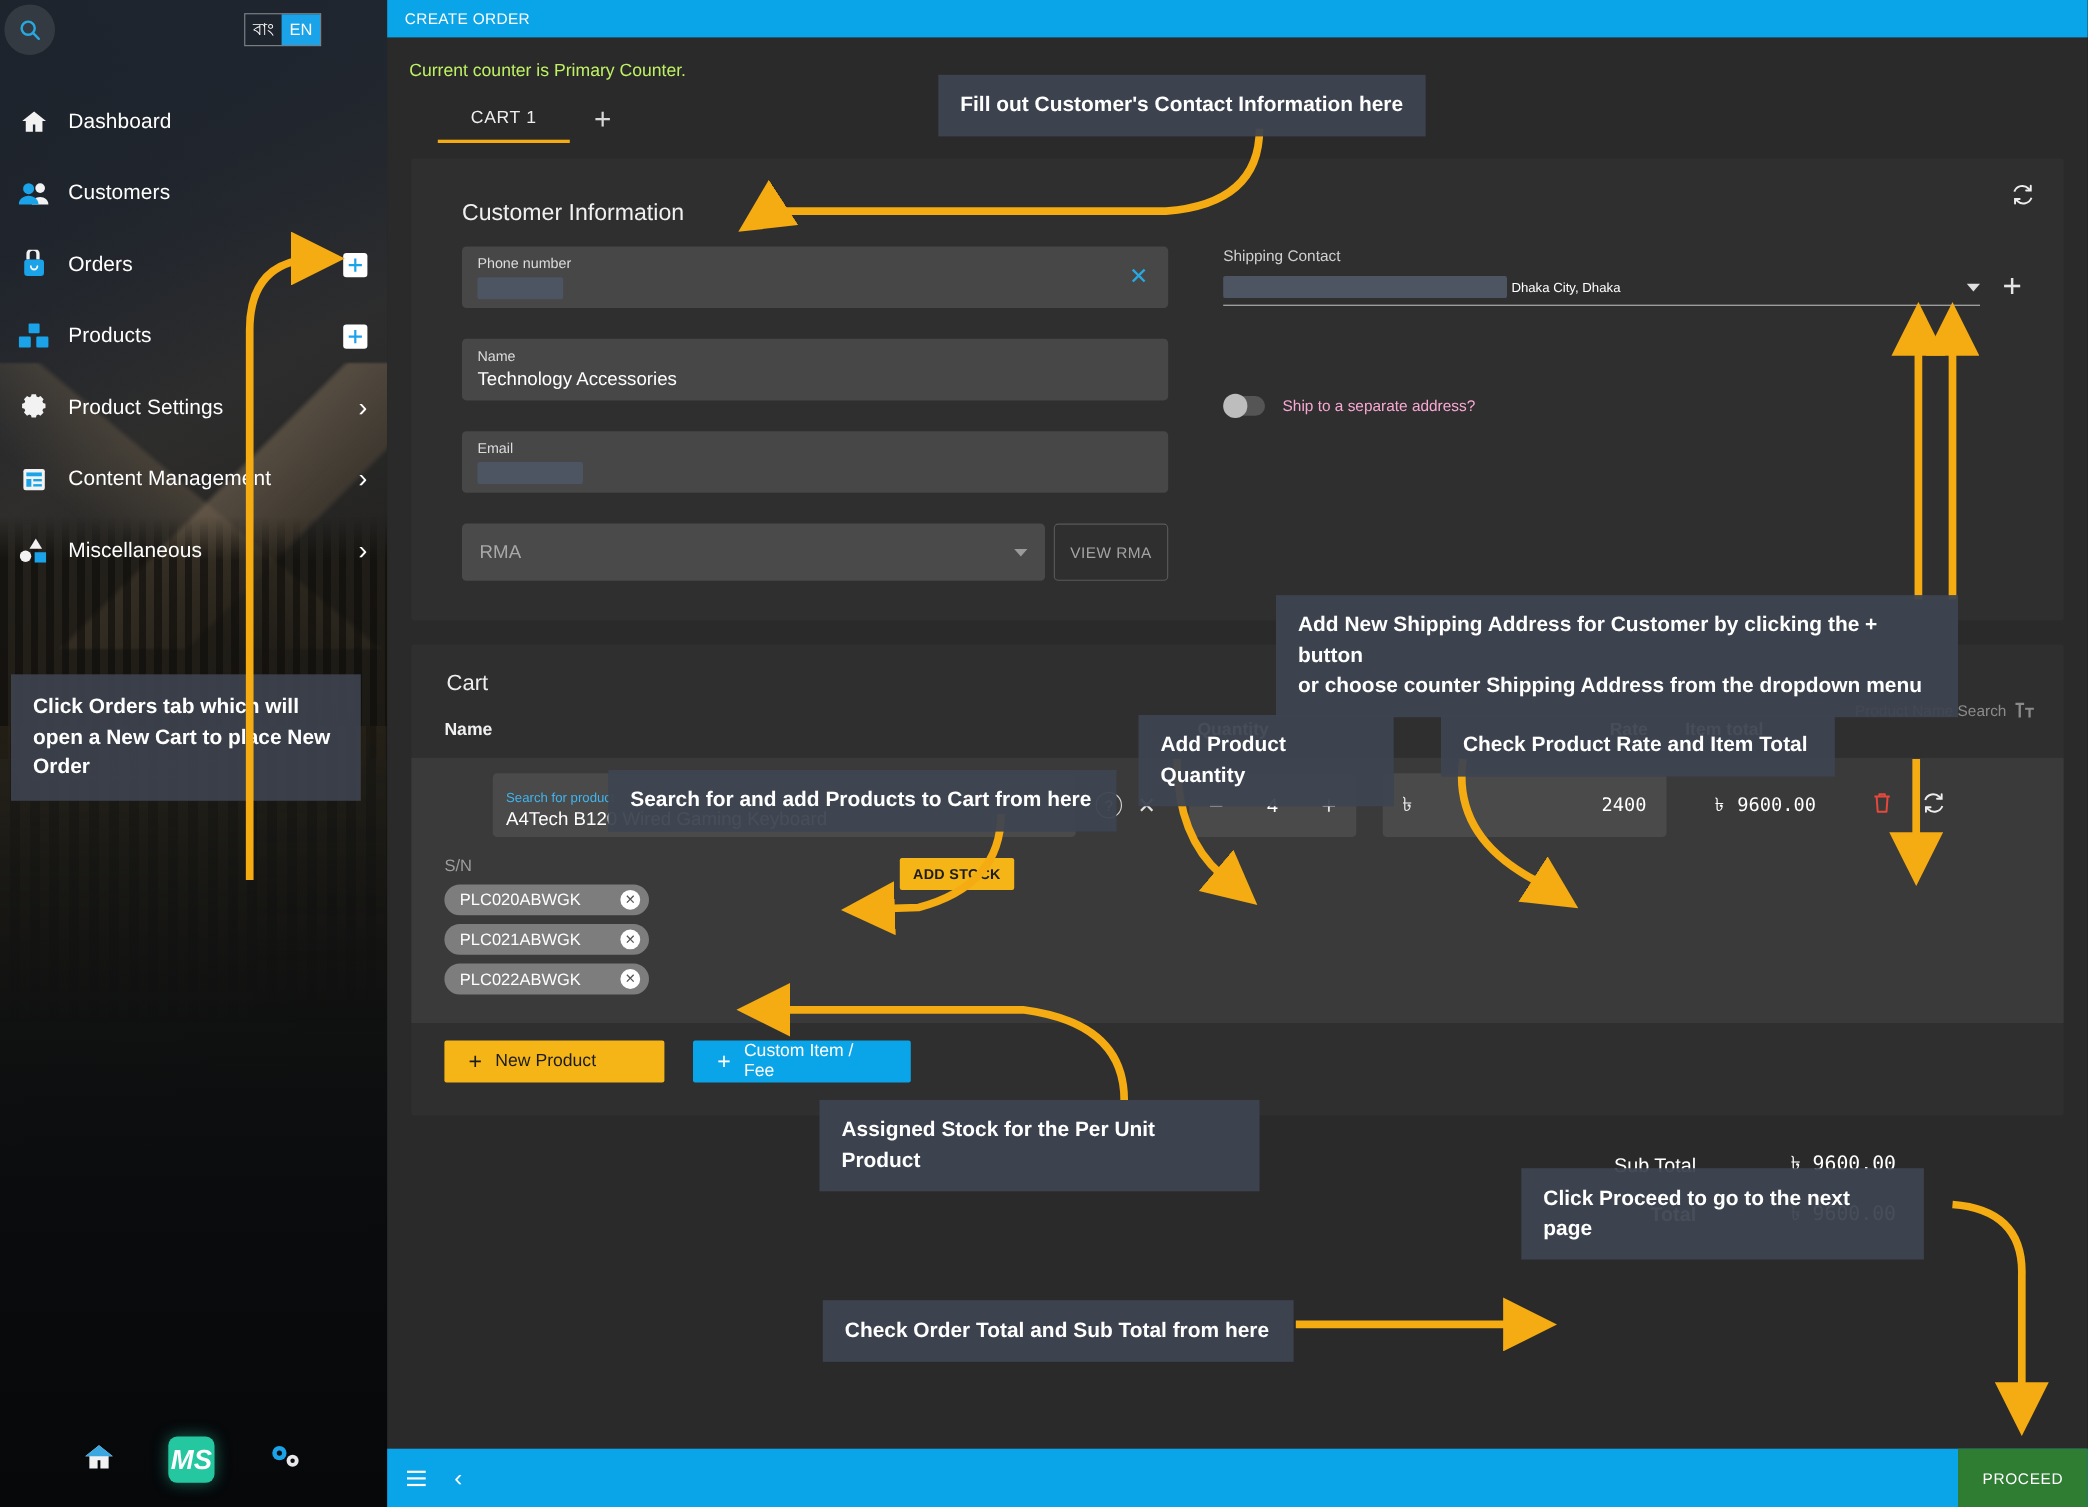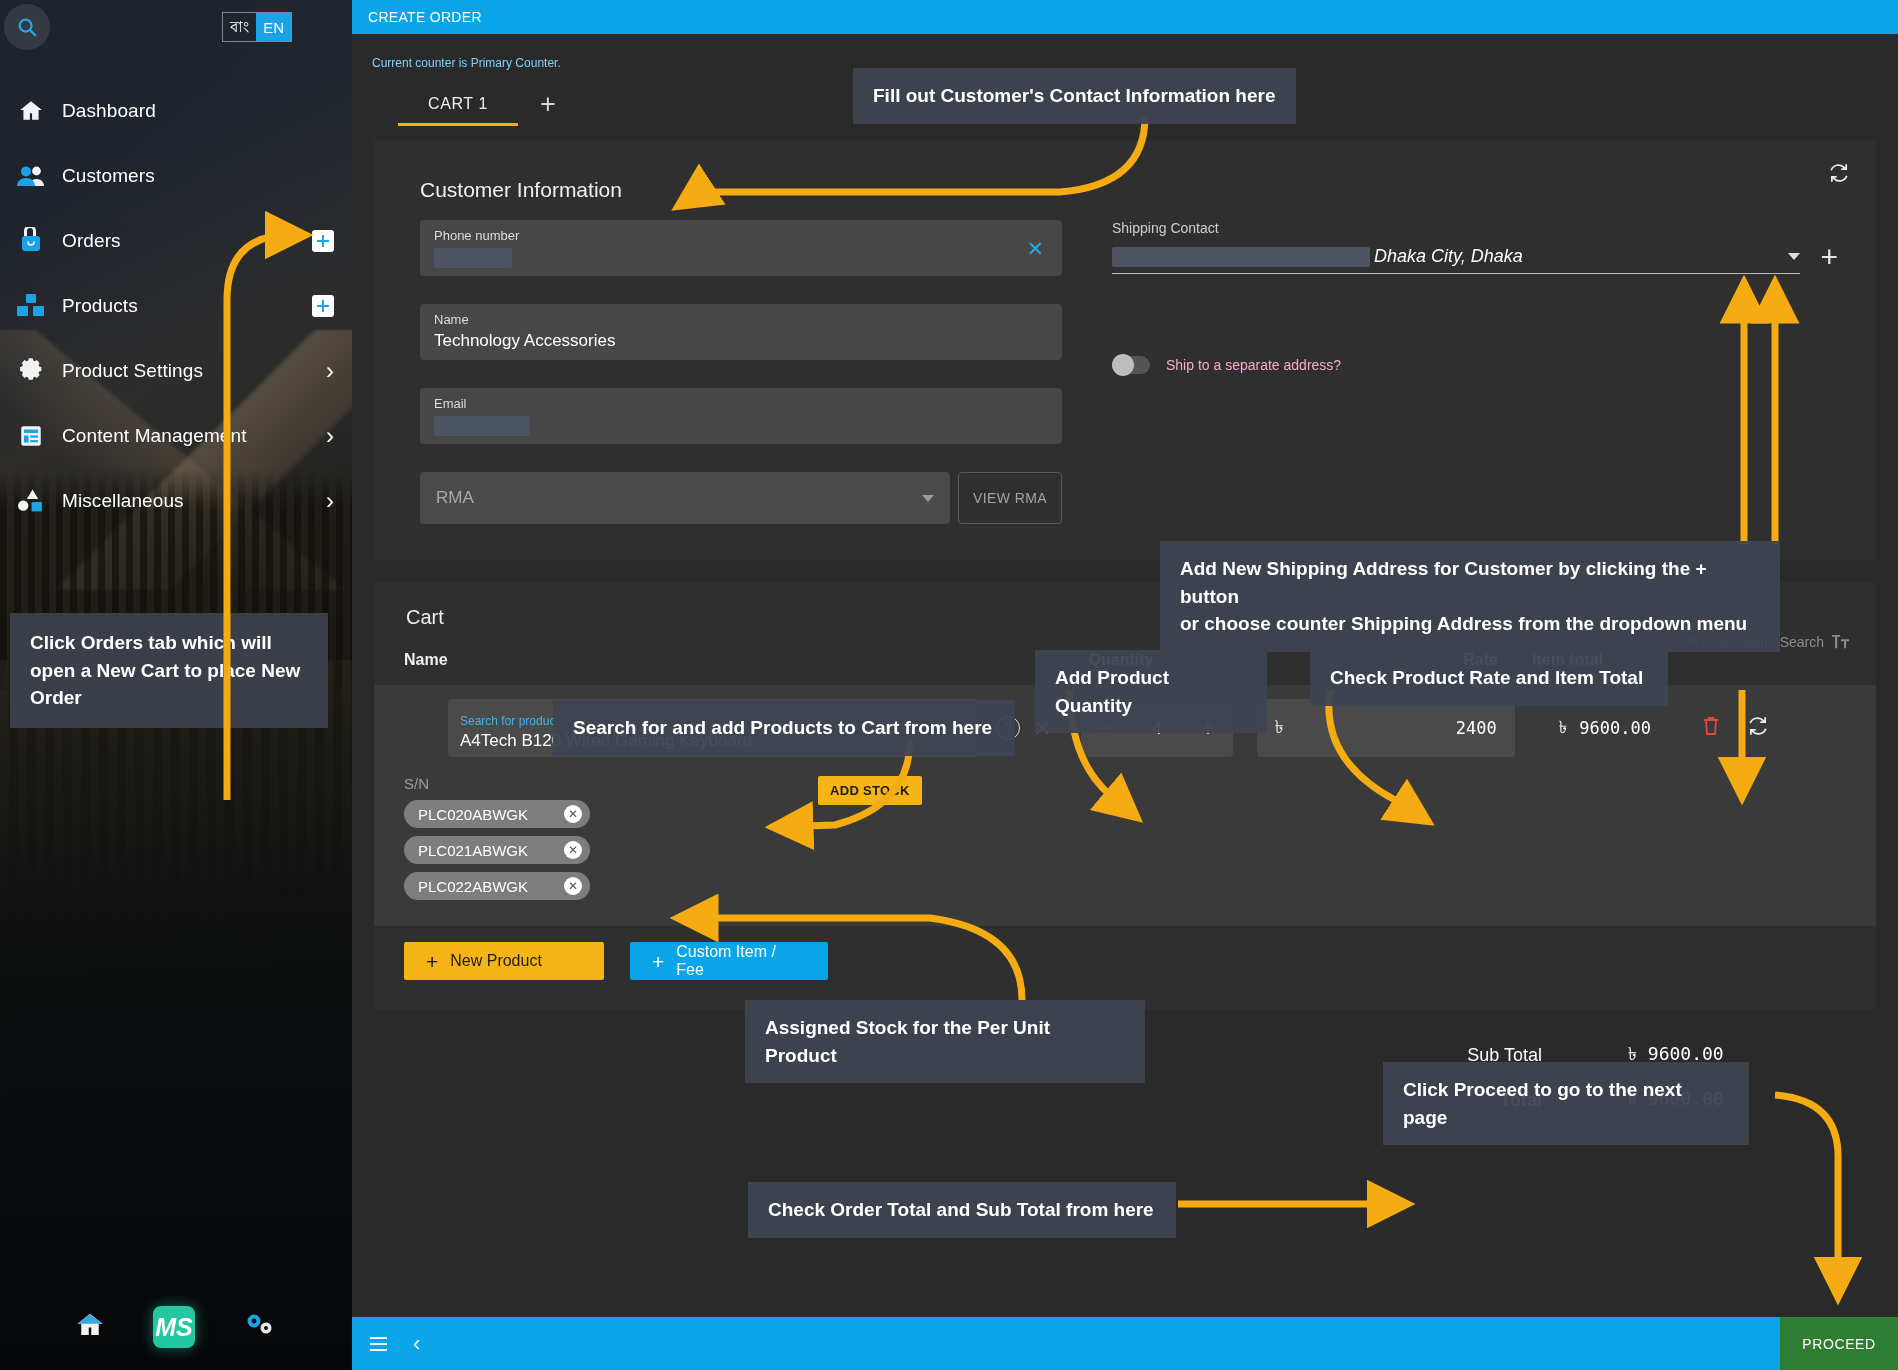--- a/index.html
+++ b/index.html
@@ -90,21 +90,21 @@
     color:#fff; font-size: 25px; font-weight: bold; font-style: italic;
     box-shadow: 0 0 14px rgba(37,199,160,.5);
   }
 
   
   #main { position: absolute; left: 352px; top: 0; width: 1546px; height: 1370px; background:#2a2a2a; }
   .topbar {
     height: 34px; background: #0aa5e8; display:flex; align-items:center;
     padding-left: 16px; color:#fff; font-size: 14px; letter-spacing:.3px;
   }
-  .counter-line { padding: 22px 0 0 20px; font-size: 12px; color:#7dd3fc; }
+  .counter-line { padding: 22px 0 0 20px; font-size: 16px; color:#bef264; }
 
   .tabs { display:flex; align-items:flex-end; padding: 18px 0 0 46px; height: 56px; }
   .tab {
     padding: 0 30px 10px 30px; font-size: 16px; color:#eee; letter-spacing: .6px;
     border-bottom: 3px solid #f5ab12; cursor:pointer;
   }
   .tab-add { padding: 0 18px 8px 22px; font-size: 27px; color:#d8d8d8; font-weight:300; cursor:pointer; line-height:1;}
 
   .panel { background: #2f2f2f; margin: 14px 22px 0 22px; border-radius: 2px; }
 
@@ -141,21 +141,21 @@
     cursor:pointer; letter-spacing:.4px;
   }
 
   .ship-label { font-size: 14px; color: #cfcfcf; margin-bottom: 6px; }
   .ship-select-row { display:flex; align-items:flex-end; gap: 10px; }
   .ship-select {
     flex:1; border-bottom: 1px solid #b9b9b9; padding-bottom: 6px;
     display:flex; align-items:center; cursor:pointer; position:relative;
   }
   .ship-redact { height: 20px; width: 258px; background:#4d5563; border-radius:2px;}
-  .ship-val { font-size: 18px; color:#fff; margin-left: 4px; font-style: italic;}
+  .ship-val { font-size: 12px; color:#fff; margin-left: 4px;}
   .ship-caret { margin-left:auto; border-left: 6px solid transparent; border-right: 6px solid transparent; border-top: 7px solid #e0e0e0;}
   .ship-plus { color:#e6e6e6; font-size: 30px; font-weight: 300; line-height: 1; padding: 0 4px 2px 10px; cursor:pointer;}
 
   .toggle-row { display:flex; align-items:center; margin-top: 82px; }
   .toggle {
     width: 38px; height: 18px; border-radius: 9px; background:#555; position:relative; cursor:pointer;
   }
   .toggle .knob { position:absolute; left:0; top:-2px; width: 22px; height:22px; border-radius:50%; background:#bdbdbd;}
   .toggle-text { margin-left: 16px; font-size: 14px; color:#f9a8d4;}
 

